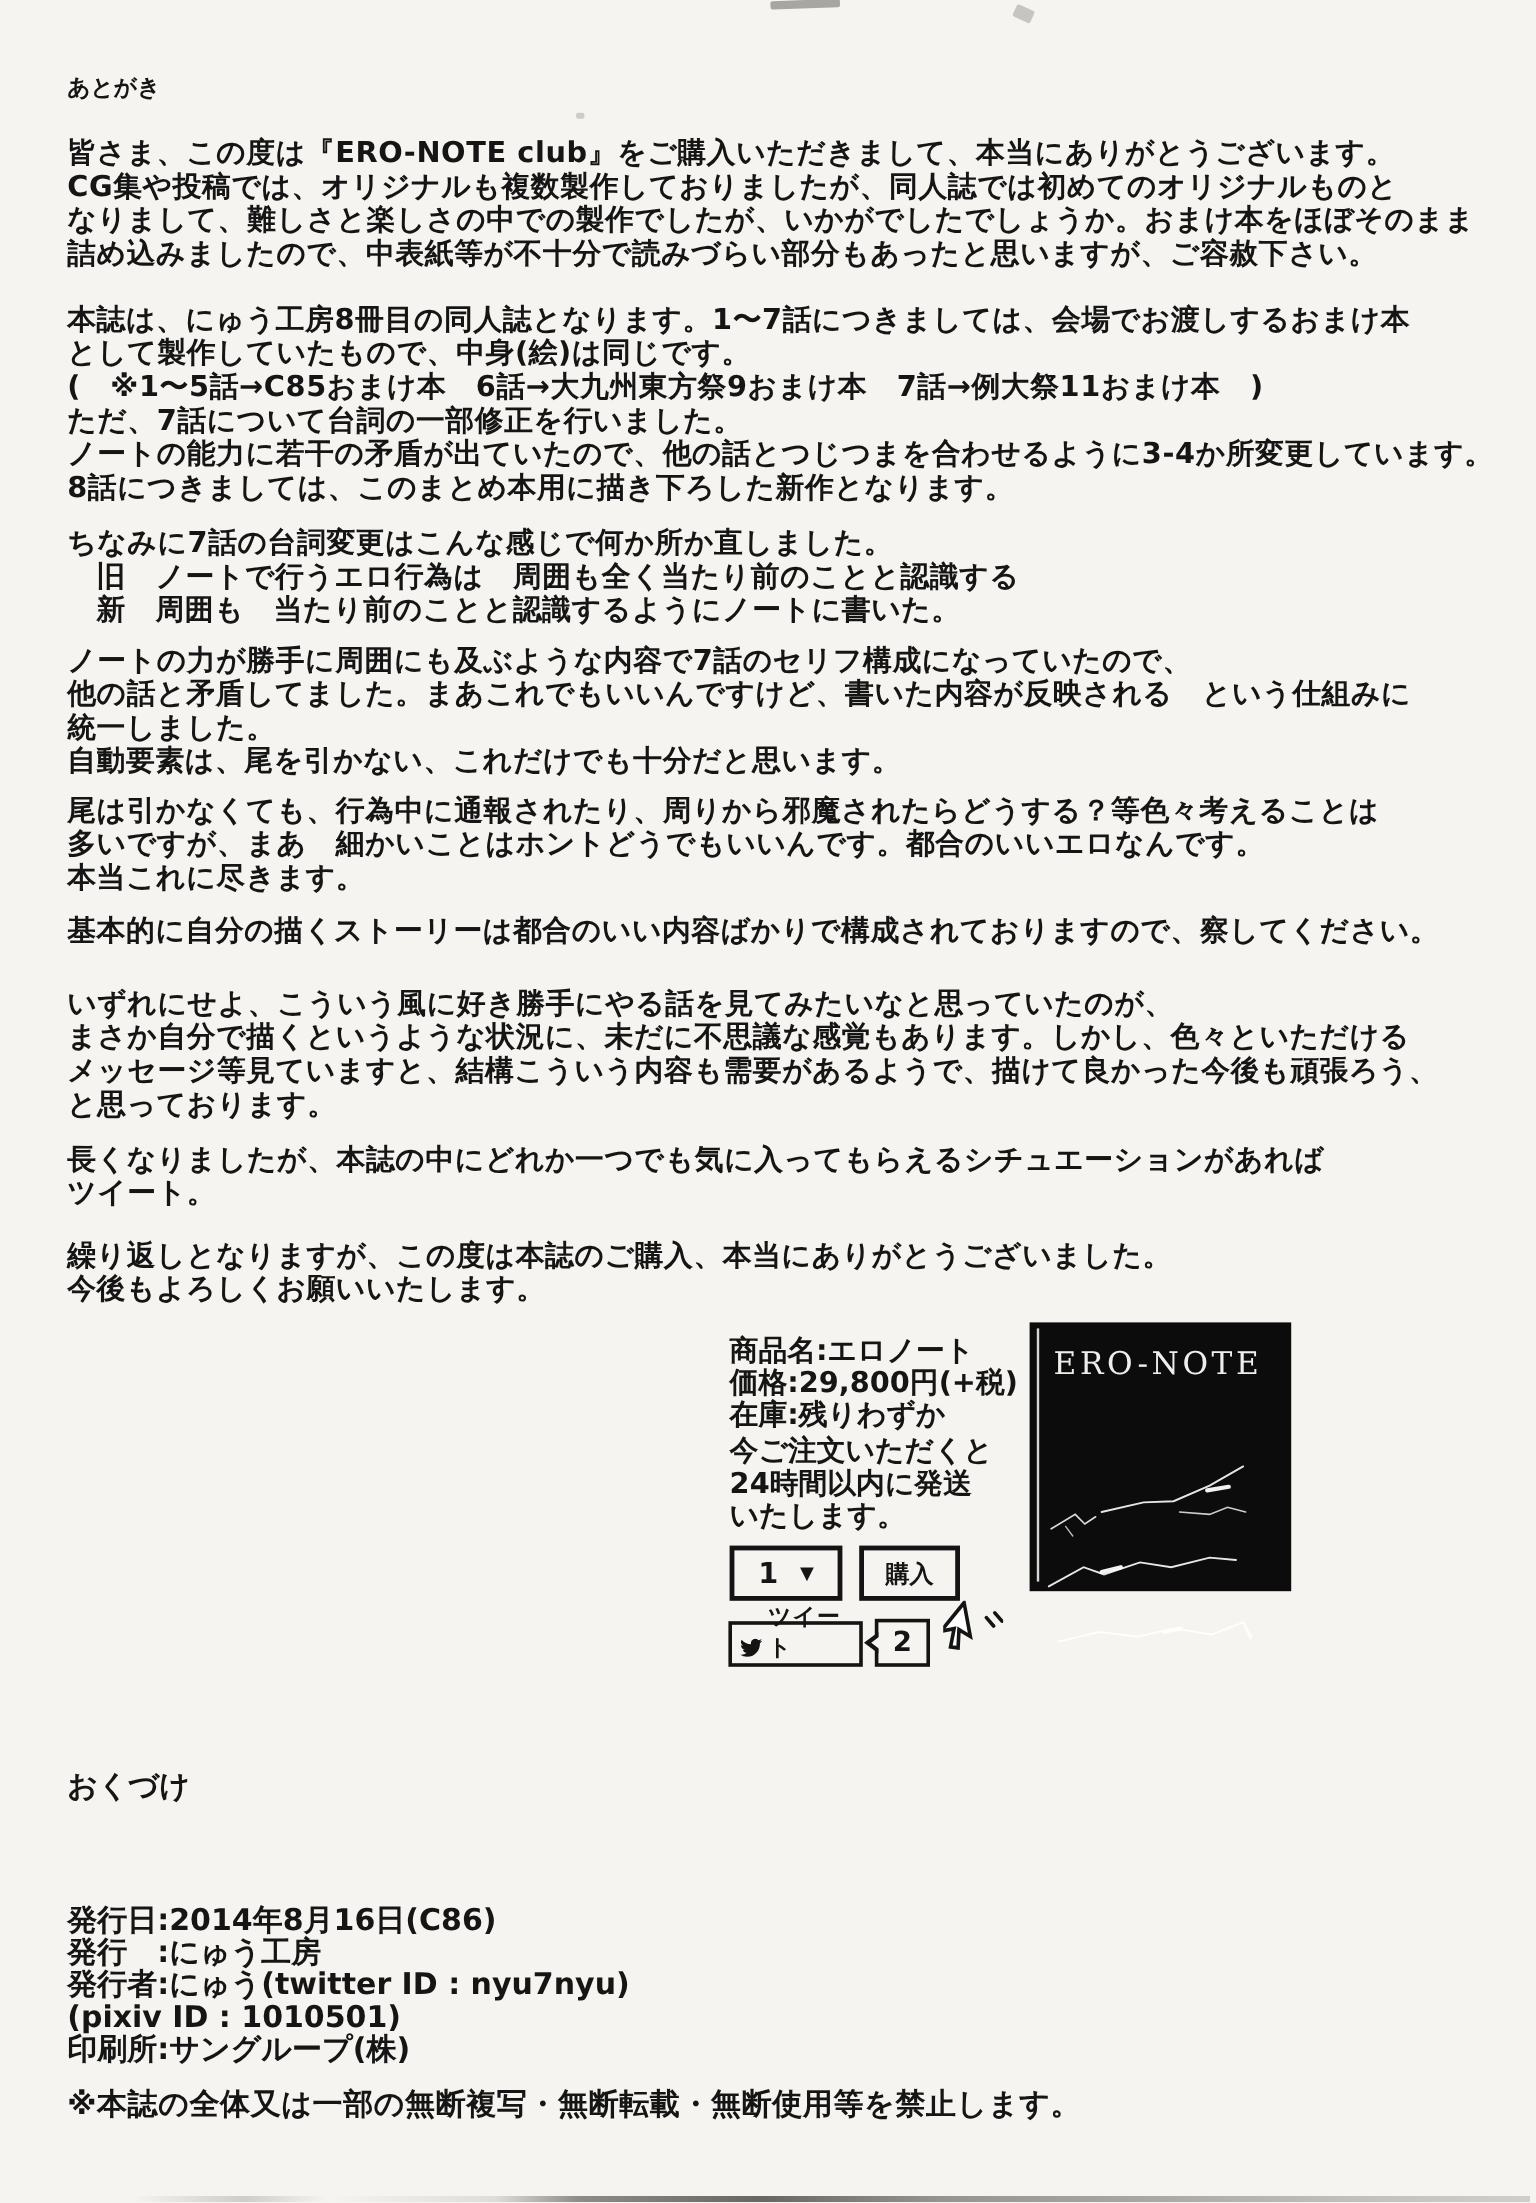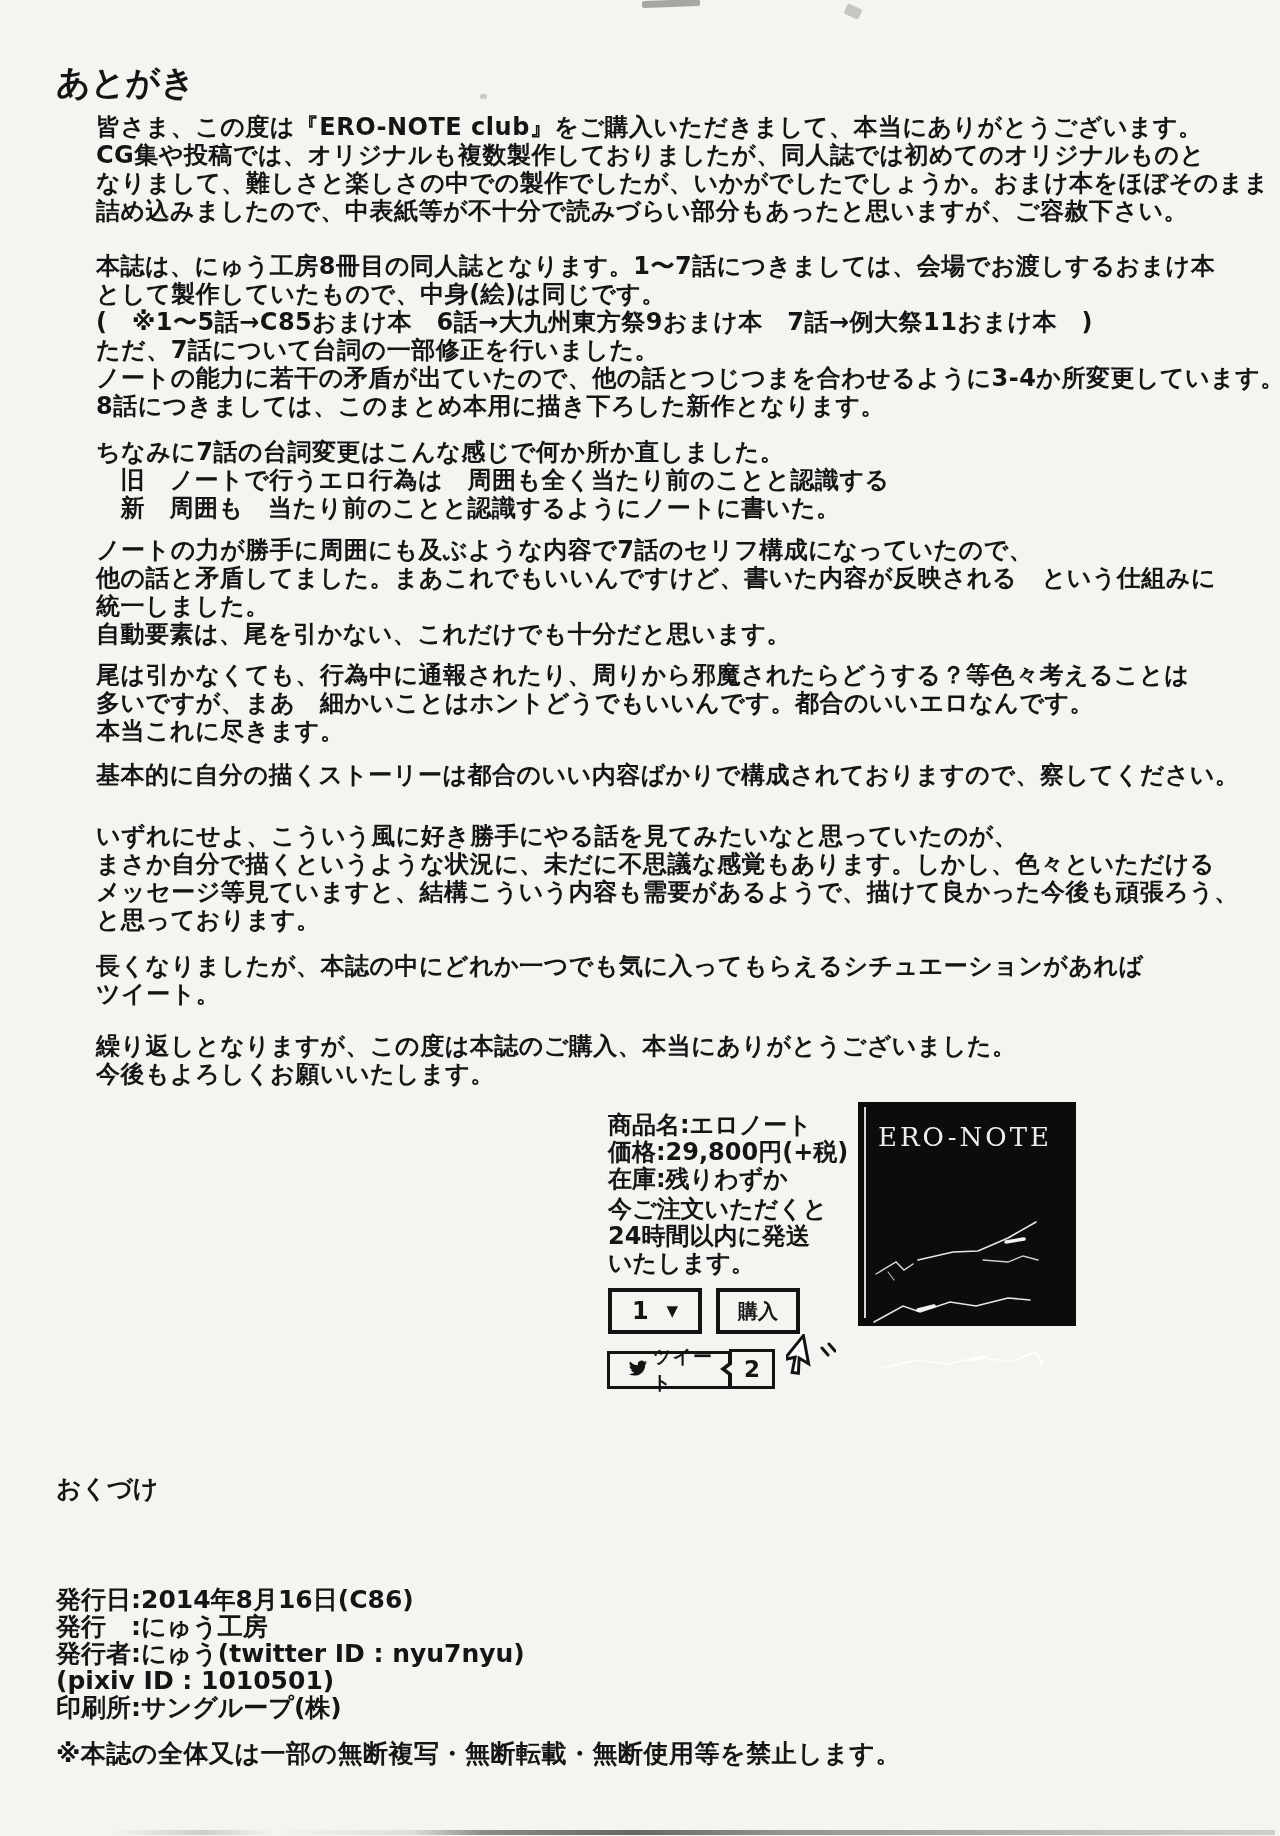--- a/index.html
+++ b/index.html
@@ -6,23 +6,23 @@
   .page{
     position:relative;
     width:1280px;height:1836px;
     background:#f5f4f0;
     overflow:hidden;
     font-family:"DejaVu Sans","Liberation Sans",sans-serif;
     color:#151515;
   }
   .heading{
     position:absolute;left:56px;
-    font-size:34px;font-weight:700;white-space:pre;
-  }
-  .para{position:absolute;left:56px;margin-left:40px;}
+    font-size:19px;font-weight:700;white-space:pre;
+  }
+  .para{position:absolute;left:56px;}
   .tline{
     white-space:pre;
     font-size:24px;line-height:28px;font-weight:700;
     letter-spacing:0.5px;
   }
   
   .pblock{position:absolute;left:608px;}
   .pline{white-space:pre;font-size:24px;line-height:27px;font-weight:700;}
   .qtybox{
     position:absolute;left:608px;top:1288px;width:86px;height:38px;
@@ -33,22 +33,22 @@
   .qtyarrow{font-size:15px;line-height:1;}
   .buybtn{
     position:absolute;left:716px;top:1288px;width:76px;height:38px;
     border:4px solid #141414;background:transparent;
     display:flex;align-items:center;justify-content:center;
     font-size:20px;font-weight:700;
   }
   .tweetbtn{
     position:absolute;left:607px;top:1351px;width:100px;height:32px;
     border:3px solid #141414;background:transparent;
-    display:flex;align-items:center;justify-content:flex-start;
-    padding-left:18px;gap:4px;
+    display:flex;align-items:flex-end;justify-content:flex-start;
+    padding-left:6px;gap:4px;
   }
   .tweetlabel{font-size:19px;font-weight:700;letter-spacing:1px;}
   .bubble{
     position:absolute;left:729px;top:1349px;width:40px;height:34px;
     border:3px solid #141414;background:#f5f4f0;
     display:flex;align-items:center;justify-content:center;
     font-size:23px;font-weight:700;
   }
   .bubble:before{
     content:"";position:absolute;left:-12px;top:50%;margin-top:-9px;

